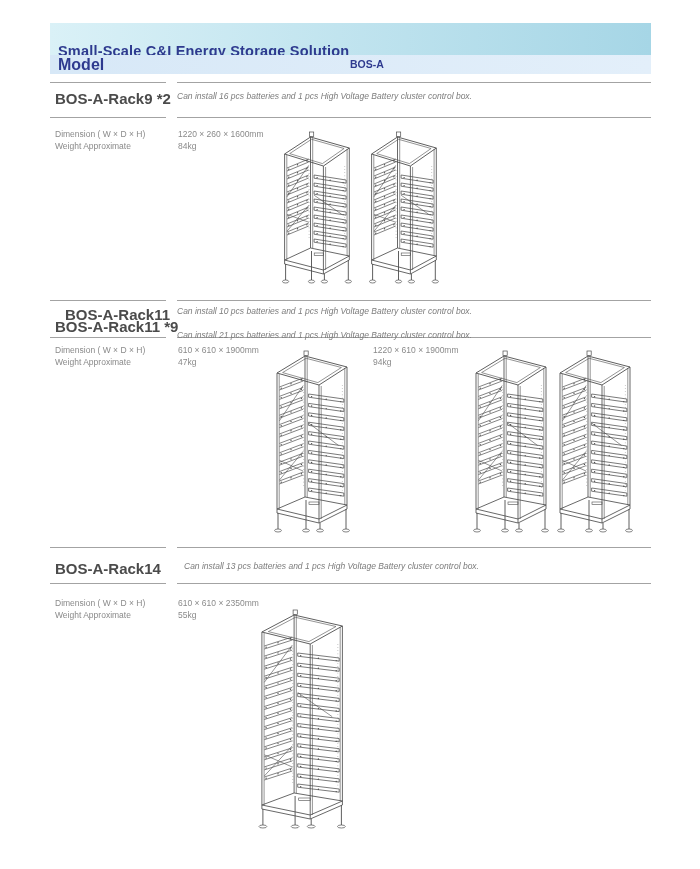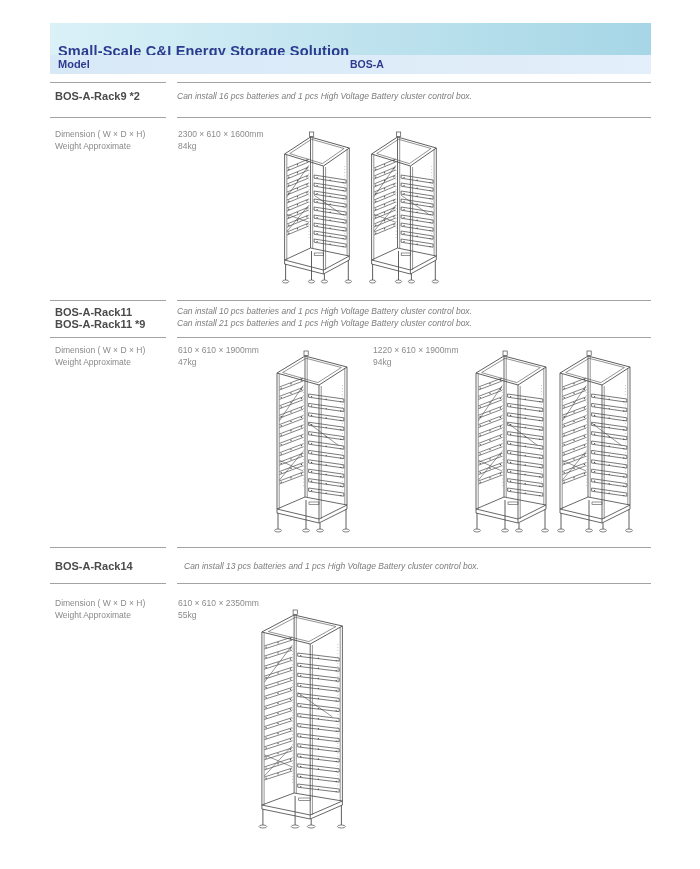--- a/index.html
+++ b/index.html
@@ -15,29 +15,29 @@
   }
   .title-band .t{
     padding-left:8px;font-size:14.5px;font-weight:bold;color:var(--accent-text);letter-spacing:.2px;
   }
   .head-band{
     left:50px;top:55px;width:601px;height:19px;
     background:linear-gradient(90deg,var(--head-band),#e3effa);
   }
   .head-band .model{
     position:absolute;left:8px;top:0;height:34px;line-height:19px;
-    font-size:11px;font-weight:bold;color:var(--accent-text);
+    font-size:16px;font-weight:bold;color:var(--accent-text);
   }
   .head-band .product{
     position:absolute;left:300px;top:0;height:19px;line-height:19px;
     font-size:10.5px;font-weight:bold;color:var(--accent-text);text-align:center;
   }
   .rule-l{left:50px;width:116px;border-top:1px solid var(--rule);height:0;}
   .rule-r{left:177px;width:474px;border-top:1px solid var(--rule);height:0;}
-  .model-name{font-size:11px;font-weight:bold;color:var(--model-text);white-space:nowrap;text-align:right;}
+  .model-name{font-size:15px;font-weight:bold;color:var(--model-text);white-space:nowrap;text-align:right;}
   .desc{font-size:8.5px;color:var(--body-text);white-space:nowrap;font-style:italic;}
   .spec{font-size:8.5px;color:#8a8a8a;white-space:nowrap;}
   .rack{position:absolute;}
   .rack svg{display:block;}
 </style>
 </head>
 <body>
 
 <div class="page">
 
@@ -61,21 +61,21 @@
   <div class="abs rule-l" style="top:547px"></div>
   <div class="abs rule-r" style="top:547px"></div>
   <div class="abs rule-l" style="top:583px"></div>
   <div class="abs rule-r" style="top:583px"></div>
 
   <div class="abs model-name" style="left:55px;top:90px">BOS-A-Rack9 *2</div>
   <div class="abs desc" style="left:177px;top:91px">Can install 16 pcs batteries and 1 pcs High Voltage Battery cluster control box.</div>
 
   <div class="abs spec" style="left:55px;top:129px">Dimension ( W × D × H)</div>
   <div class="abs spec" style="left:55px;top:141px">Weight Approximate</div>
-  <div class="abs spec" style="left:178px;top:129px">2300 × 610 × 1600mm</div>
+  <div class="abs spec" style="left:178px;top:129px">1220 × 260 × 1600mm</div>
   <div class="abs spec" style="left:178px;top:141px">84kg</div>
 
   <div class="rack" style="left:279px;top:124px;width:74px;height:162px">
       <svg xmlns="http://www.w3.org/2000/svg" viewBox="0 0 74 162" width="74" height="162">
         <polygon points="5.6,30.0 31.5,13.0 70.3,24.0 44.4,42.0" fill="none" stroke="#4d4d4d" stroke-width="0.9"></polygon>
         <polygon points="10.7,29.6 32.5,15.3 65.1,24.5 43.4,39.6" fill="none" stroke="#4d4d4d" stroke-width="0.6"></polygon>
         <rect x="30.5" y="8.0" width="4.2" height="4.6" fill="none" stroke="#4d4d4d" stroke-width="0.7"></rect>
         <line x1="5.6" y1="30.0" x2="5.6" y2="136.0" stroke="#4d4d4d" stroke-width="0.85"></line>
         <line x1="7.8" y1="31.0" x2="7.8" y2="136.0" stroke="#4d4d4d" stroke-width="0.6"></line>
         <line x1="31.5" y1="13.0" x2="31.5" y2="124.0" stroke="#4d4d4d" stroke-width="0.85"></line>
@@ -297,24 +297,24 @@
         <circle cx="38.1" cy="117.6" r="0.7" fill="#4d4d4d"></circle>
         <circle cx="51.1" cy="120.2" r="0.7" fill="#4d4d4d"></circle>
         <circle cx="64.1" cy="122.6" r="0.7" fill="#4d4d4d"></circle>
         <line x1="29.7" y1="41.4" x2="8.0" y2="72.8" stroke="#4d4d4d" stroke-width="0.6"></line>
         <line x1="8.0" y1="90.4" x2="29.7" y2="98.2" stroke="#4d4d4d" stroke-width="0.6"></line>
         <line x1="8.0" y1="107.2" x2="29.7" y2="81.4" stroke="#4d4d4d" stroke-width="0.6"></line>
         <line x1="35.1" y1="71.2" x2="62.8" y2="90.4" stroke="#4d4d4d" stroke-width="0.6"></line>
       </svg>
     </div>
 
-  <div class="abs model-name" style="left:55px;top:306px">BOS-A-Rack11</div>
+  <div class="abs model-name" style="left:65px;top:306px">BOS-A-Rack11</div>
   <div class="abs model-name" style="left:55px;top:318px">BOS-A-Rack11 *9</div>
   <div class="abs desc" style="left:177px;top:306px">Can install 10 pcs batteries and 1 pcs High Voltage Battery cluster control box.</div>
-  <div class="abs desc" style="left:177px;top:318px">Can install 21 pcs batteries and 1 pcs High Voltage Battery cluster control box.</div>
+  <div class="abs desc" style="left:177px;top:330px">Can install 21 pcs batteries and 1 pcs High Voltage Battery cluster control box.</div>
 
   <div class="abs spec" style="left:55px;top:345px">Dimension ( W × D × H)</div>
   <div class="abs spec" style="left:55px;top:357px">Weight Approximate</div>
   <div class="abs spec" style="left:178px;top:345px">610 × 610 × 1900mm</div>
   <div class="abs spec" style="left:178px;top:357px">47kg</div>
   <div class="abs spec" style="left:373px;top:345px">1220 × 610 × 1900mm</div>
   <div class="abs spec" style="left:373px;top:357px">94kg</div>
 
   <div class="rack" style="left:271px;top:343px;width:80px;height:192px">
       <svg xmlns="http://www.w3.org/2000/svg" viewBox="0 0 80 192" width="80" height="192">

